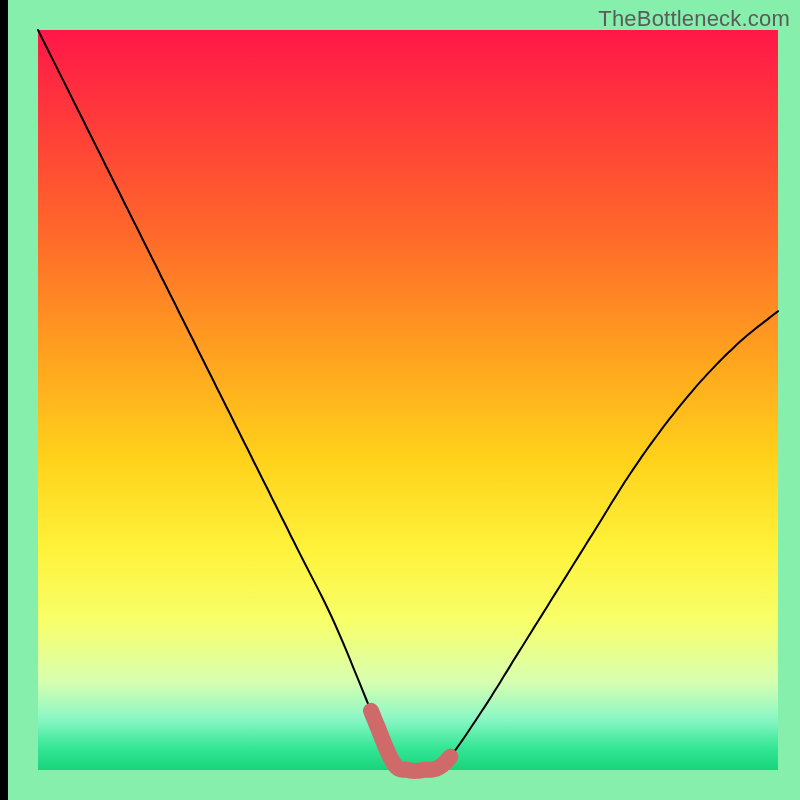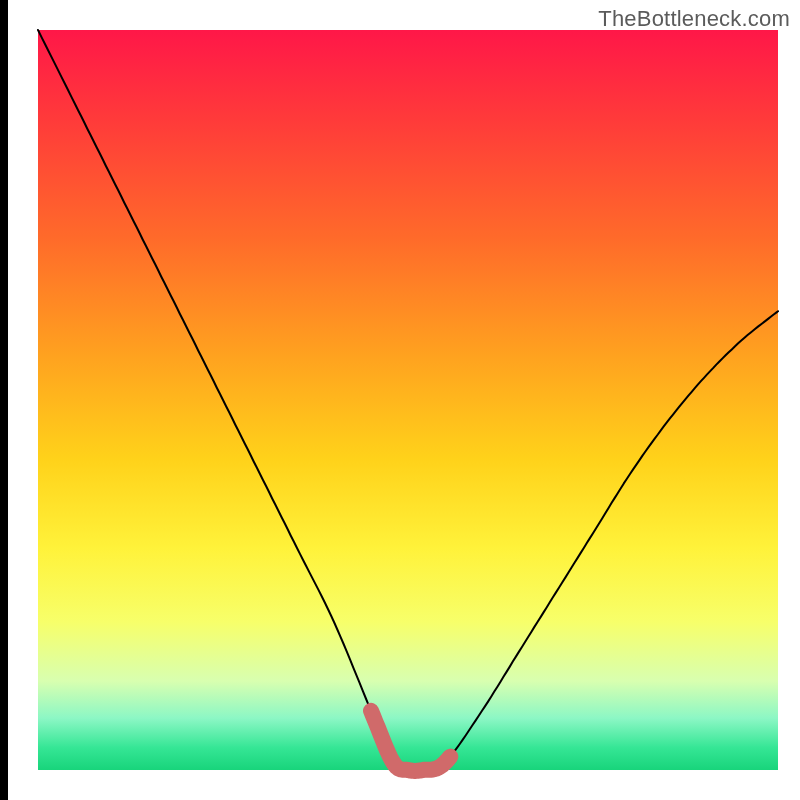--- a/index.html
+++ b/index.html
@@ -7,21 +7,21 @@
     padding: 0;
     width: 800px;
     height: 800px;
     background: #000;
     font-family: Arial, Helvetica, sans-serif;
     overflow: hidden;
   }
   .frame {
     position: absolute;
     inset: 0;
-    background: #ffffff;
+    background: #86efac;
     margin-left: 8px;
   }
   .plot-area {
     position: absolute;
     left: 30px;
     top: 30px;
     width: 740px;
     height: 740px;
     background: linear-gradient(to bottom,
       #ff1748 0%,

